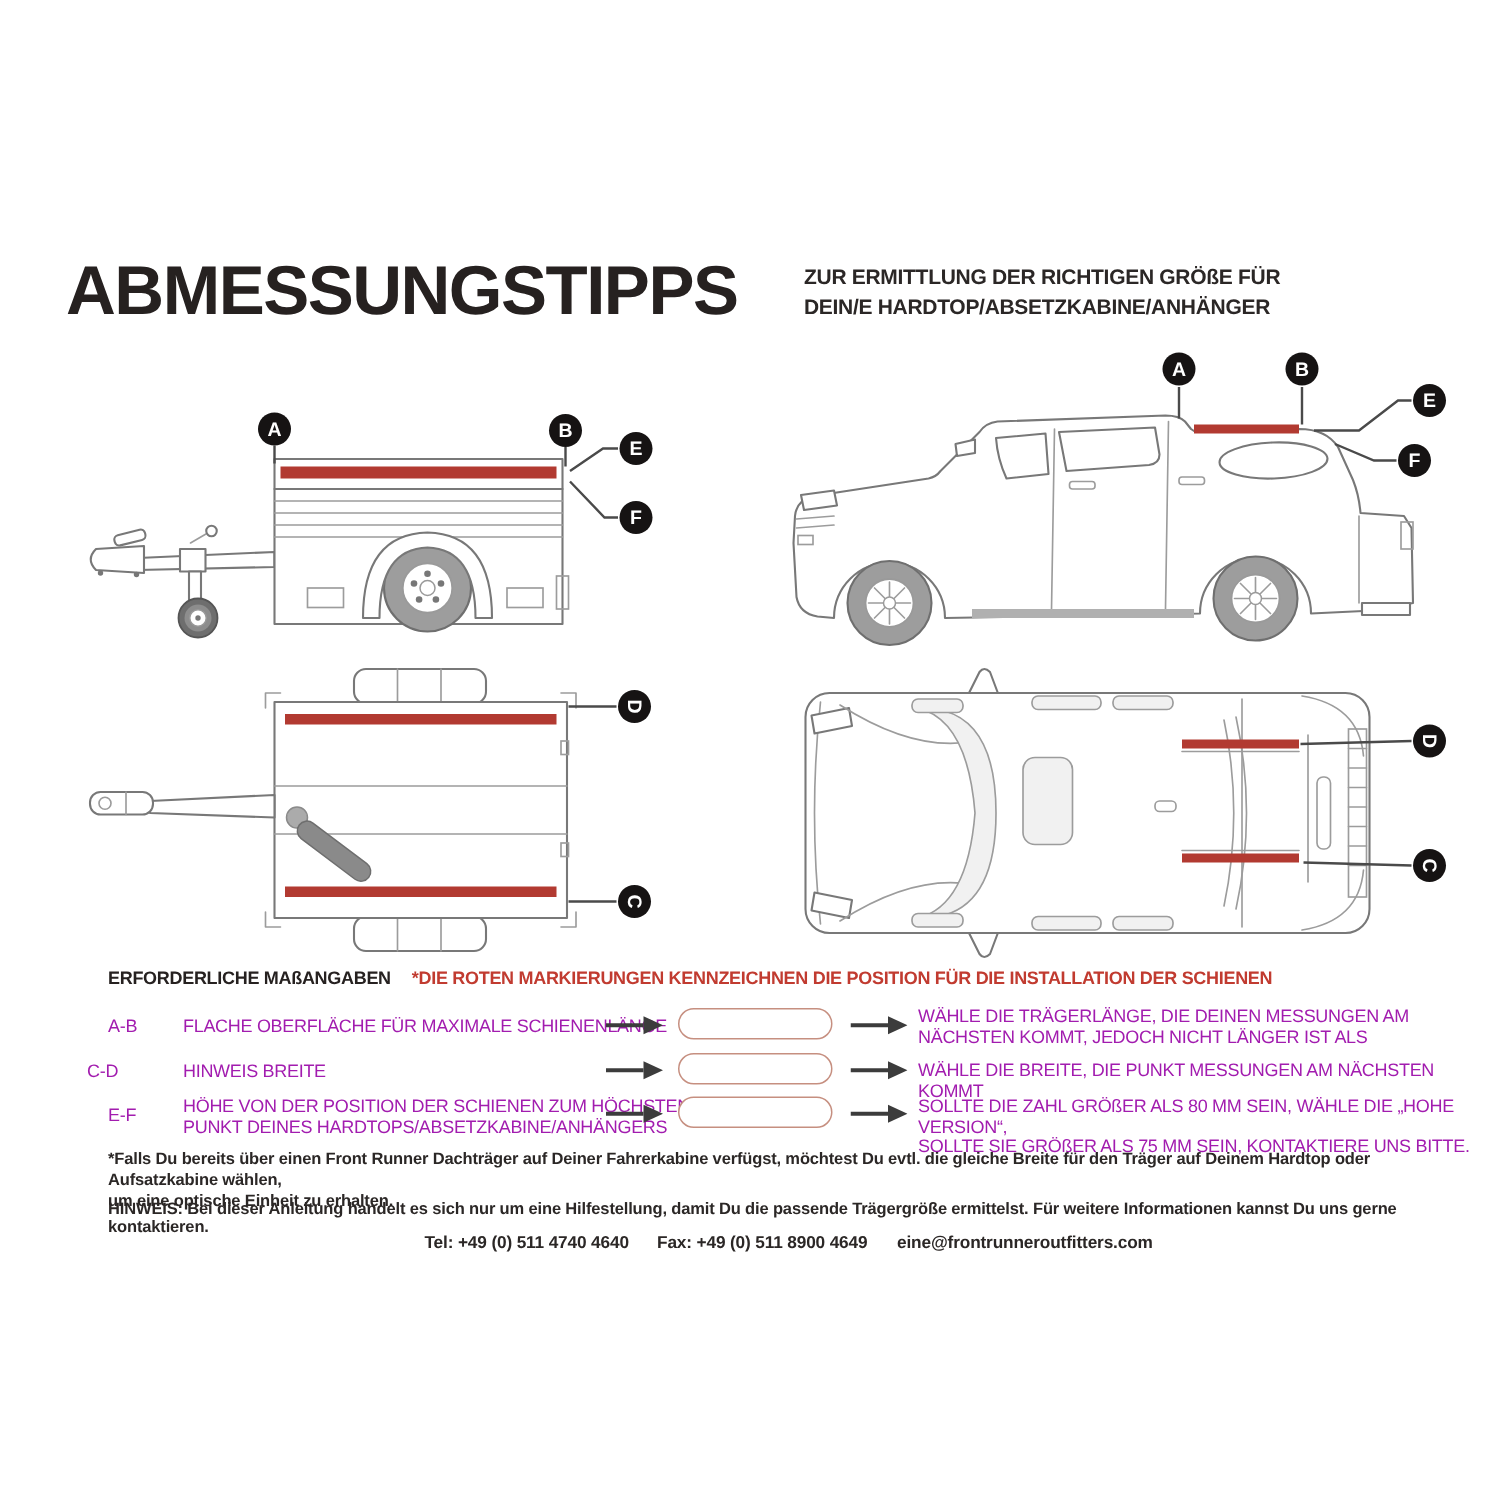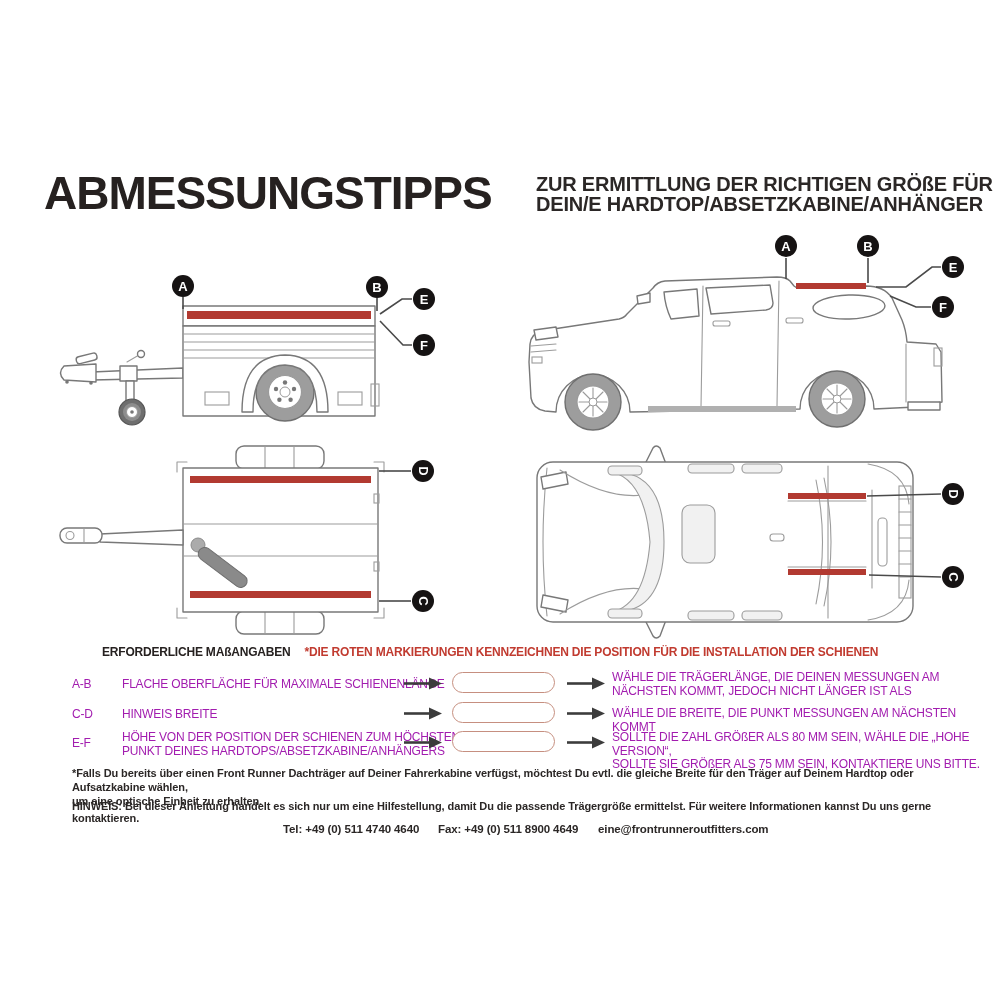--- a/index.html
+++ b/index.html
@@ -6,24 +6,24 @@
   body{
     width:1000px;height:1000px;position:relative;background:#ffffff;
     font-family:"Liberation Sans", sans-serif;color:#262120;overflow:hidden;
   }
   .abs{position:absolute;}
   .title{
     left:44px;top:166px;font-size:46px;font-weight:bold;letter-spacing:-1px;
     color:#262120;white-space:nowrap;
   }
   .subtitle{
-    left:536px;top:174px;font-size:20px;font-weight:bold;line-height:20px;
+    left:536px;top:174px;font-size:14px;font-weight:bold;line-height:20px;
     letter-spacing:-0.2px;white-space:pre-line;color:#2b2726;
   }
-  .sec-head{left:72px;top:645px;font-size:12px;font-weight:bold;letter-spacing:-0.2px;white-space:nowrap;margin-left:30px;}
+  .sec-head{left:72px;top:645px;font-size:12px;font-weight:bold;letter-spacing:-0.2px;white-space:nowrap;}
   .sec-head .red-note{color:#c13b30;margin-left:14px;font-weight:bold;}
   .rowtxt{font-size:12px;font-weight:normal;letter-spacing:-0.2px;line-height:13.5px;white-space:pre-line;color:#a21caf;}
   .capsule{
     width:101px;height:19px;border:1.5px solid #c68f80;border-radius:11px;background:#fff;
   }
   .foot{left:72px;top:766px;width:880px;font-size:11px;font-weight:bold;line-height:14px;letter-spacing:-0.1px;white-space:pre-line;color:#2b2726;}
   .hinweis{left:72px;top:800px;width:890px;font-size:11px;font-weight:bold;letter-spacing:-0.1px;color:#2b2726;}
   .contact{font-size:11.5px;font-weight:bold;letter-spacing:-0.1px;color:#2b2726;white-space:nowrap;text-align:right;}
   svg text.badge-t{font-family:"Liberation Sans",sans-serif;font-weight:bold;font-size:13px;}
   .ln{stroke:#787878;fill:#fff;stroke-width:1.4;stroke-linejoin:round;stroke-linecap:round;}
@@ -252,21 +252,21 @@
     <polygon points="25,0.5 38,6.5 25,12.5" fill="#3c3c3c"></polygon>
 </svg>
 <div class="abs capsule" style="left:452px;top:672px"></div>
 <svg class="abs" style="left:567px;top:677px" width="38" height="13">
   <line x1="0" y1="6.5" x2="25" y2="6.5" stroke="#3c3c3c" stroke-width="2.6"></line>
     <polygon points="25,0.5 38,6.5 25,12.5" fill="#3c3c3c"></polygon>
 </svg>
 <div class="abs rowtxt" style="left:612px;top:671px;width:380px">WÄHLE DIE TRÄGERLÄNGE, DIE DEINEN MESSUNGEN AM
 NÄCHSTEN KOMMT, JEDOCH NICHT LÄNGER IST ALS</div>
 
-<div class="abs rowtxt" style="left:72px;top:708px">C-D</div>
+<div class="abs rowtxt" style="left:58px;top:708px">C-D</div>
 <div class="abs rowtxt" style="left:122px;top:708px">HINWEIS BREITE</div>
 <svg class="abs" style="left:404px;top:707px" width="38" height="13">
   <line x1="0" y1="6.5" x2="25" y2="6.5" stroke="#3c3c3c" stroke-width="2.6"></line>
     <polygon points="25,0.5 38,6.5 25,12.5" fill="#3c3c3c"></polygon>
 </svg>
 <div class="abs capsule" style="left:452px;top:702px"></div>
 <svg class="abs" style="left:567px;top:707px" width="38" height="13">
   <line x1="0" y1="6.5" x2="25" y2="6.5" stroke="#3c3c3c" stroke-width="2.6"></line>
     <polygon points="25,0.5 38,6.5 25,12.5" fill="#3c3c3c"></polygon>
 </svg>

